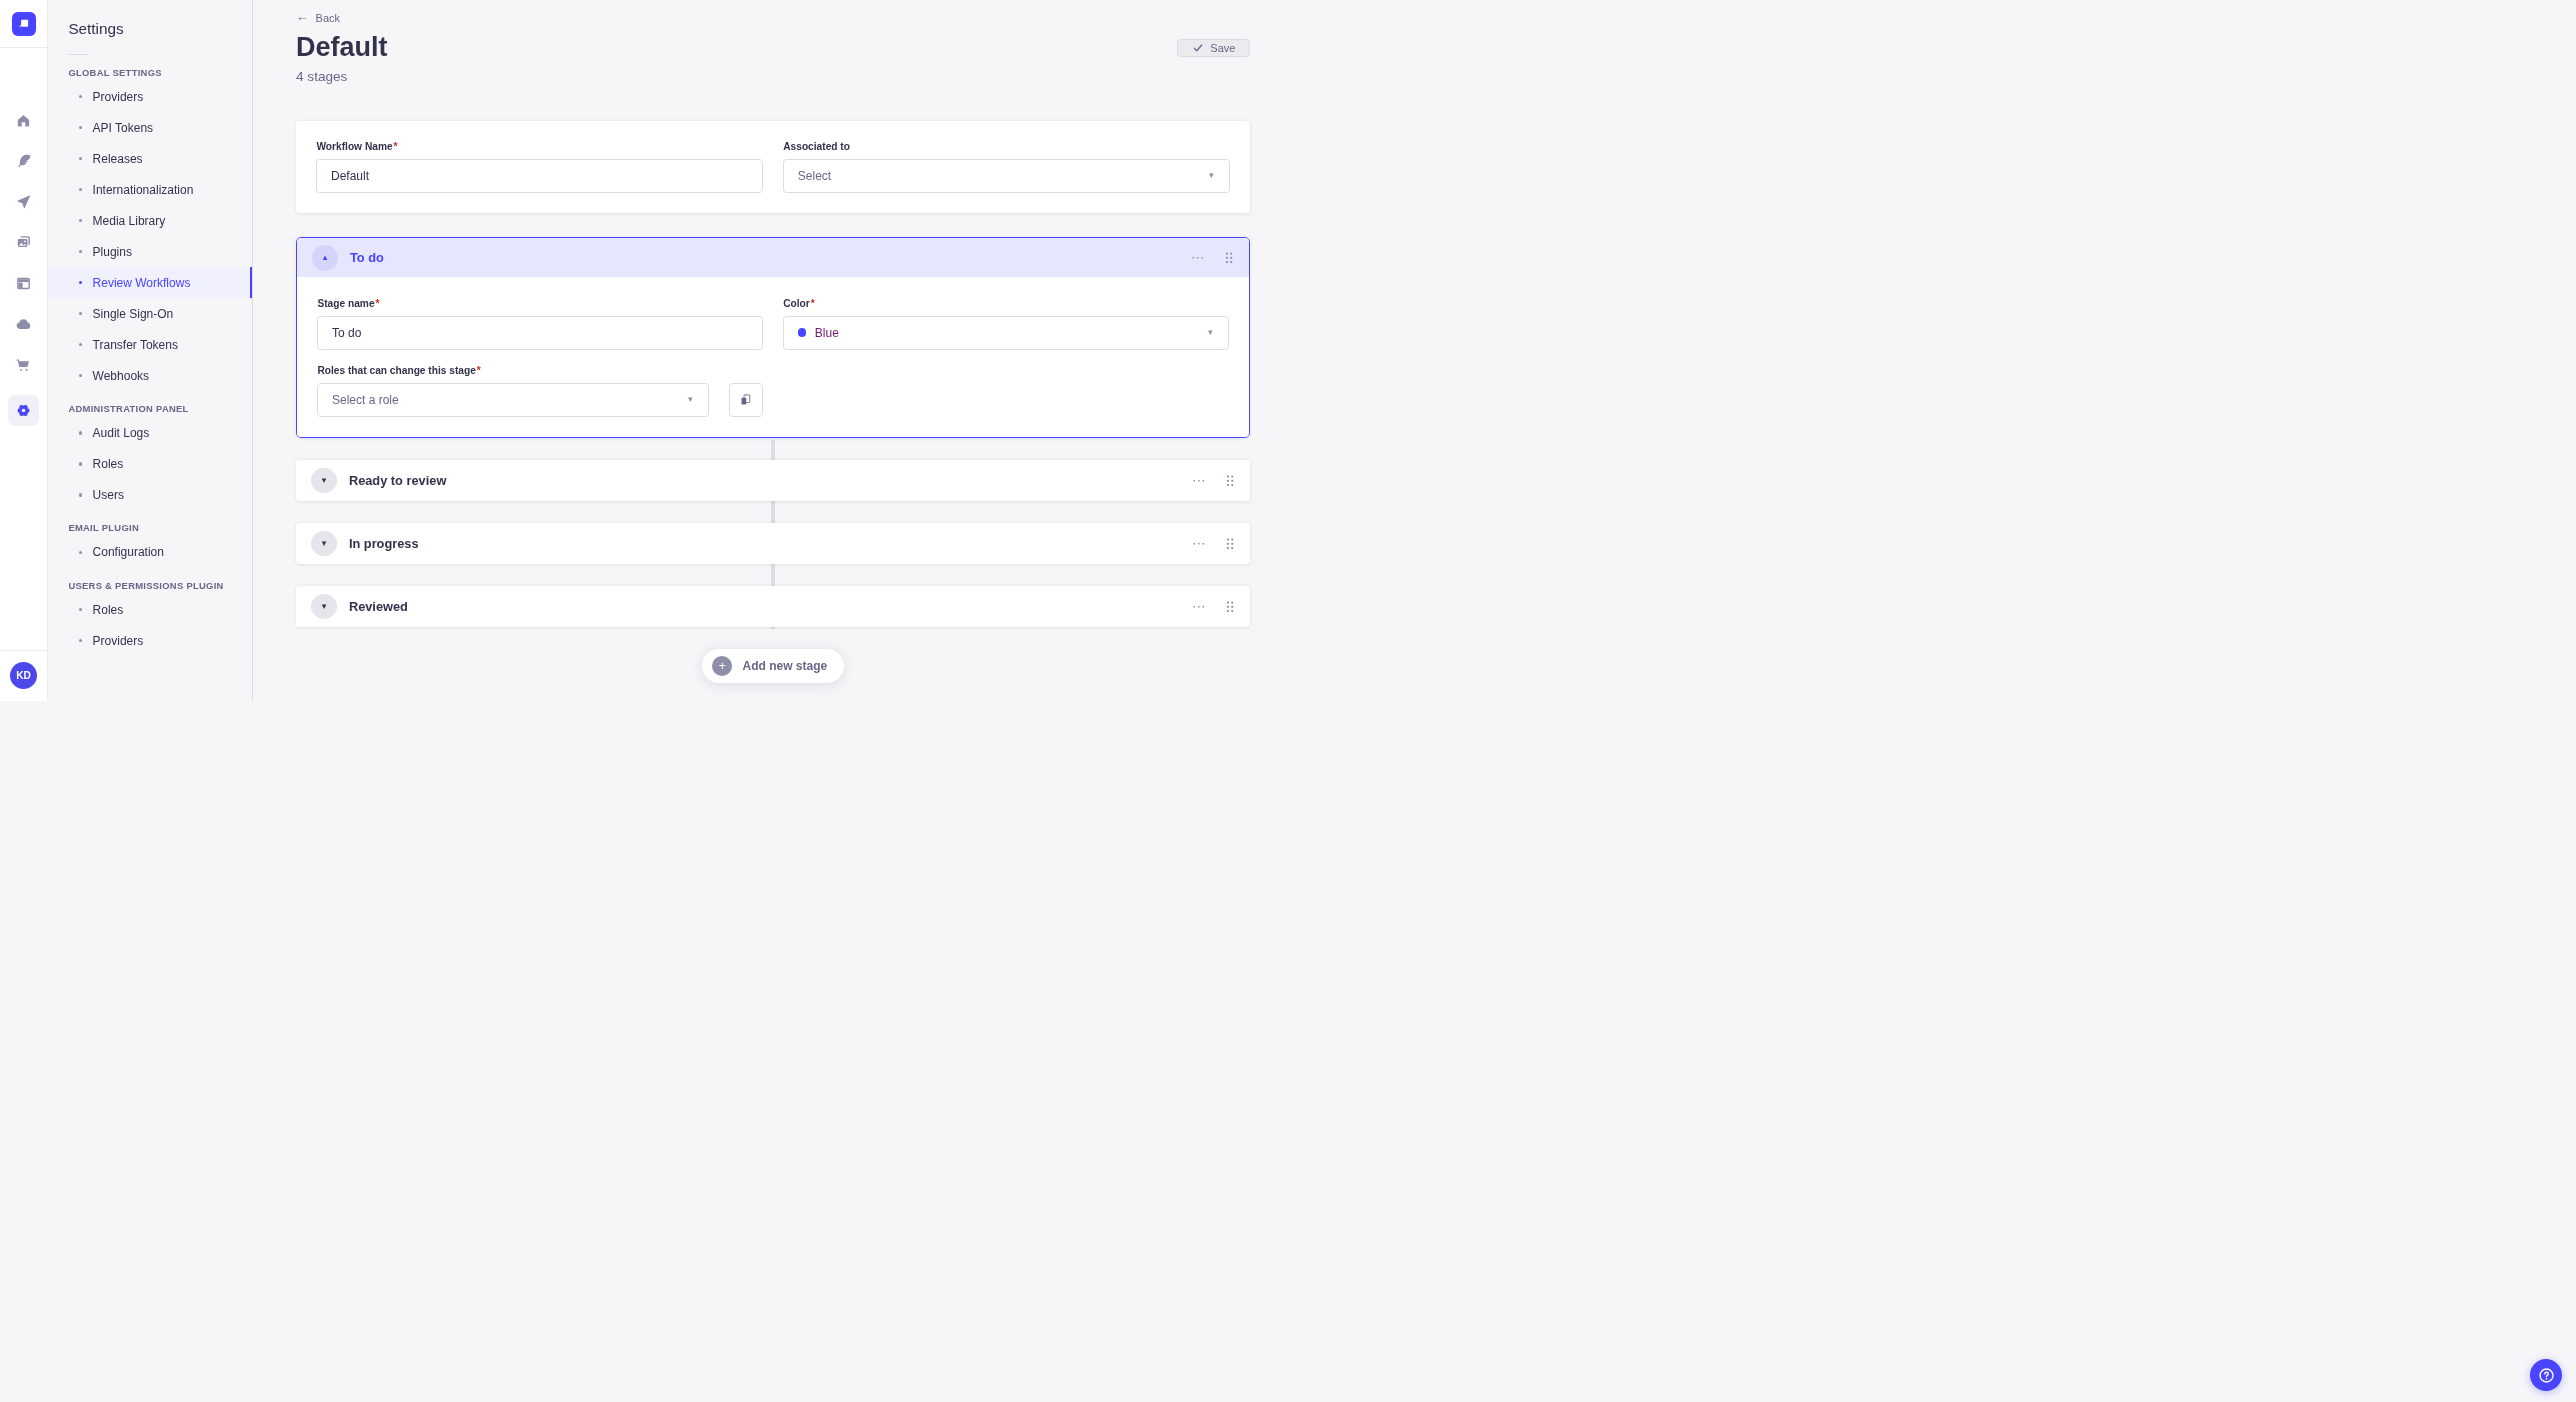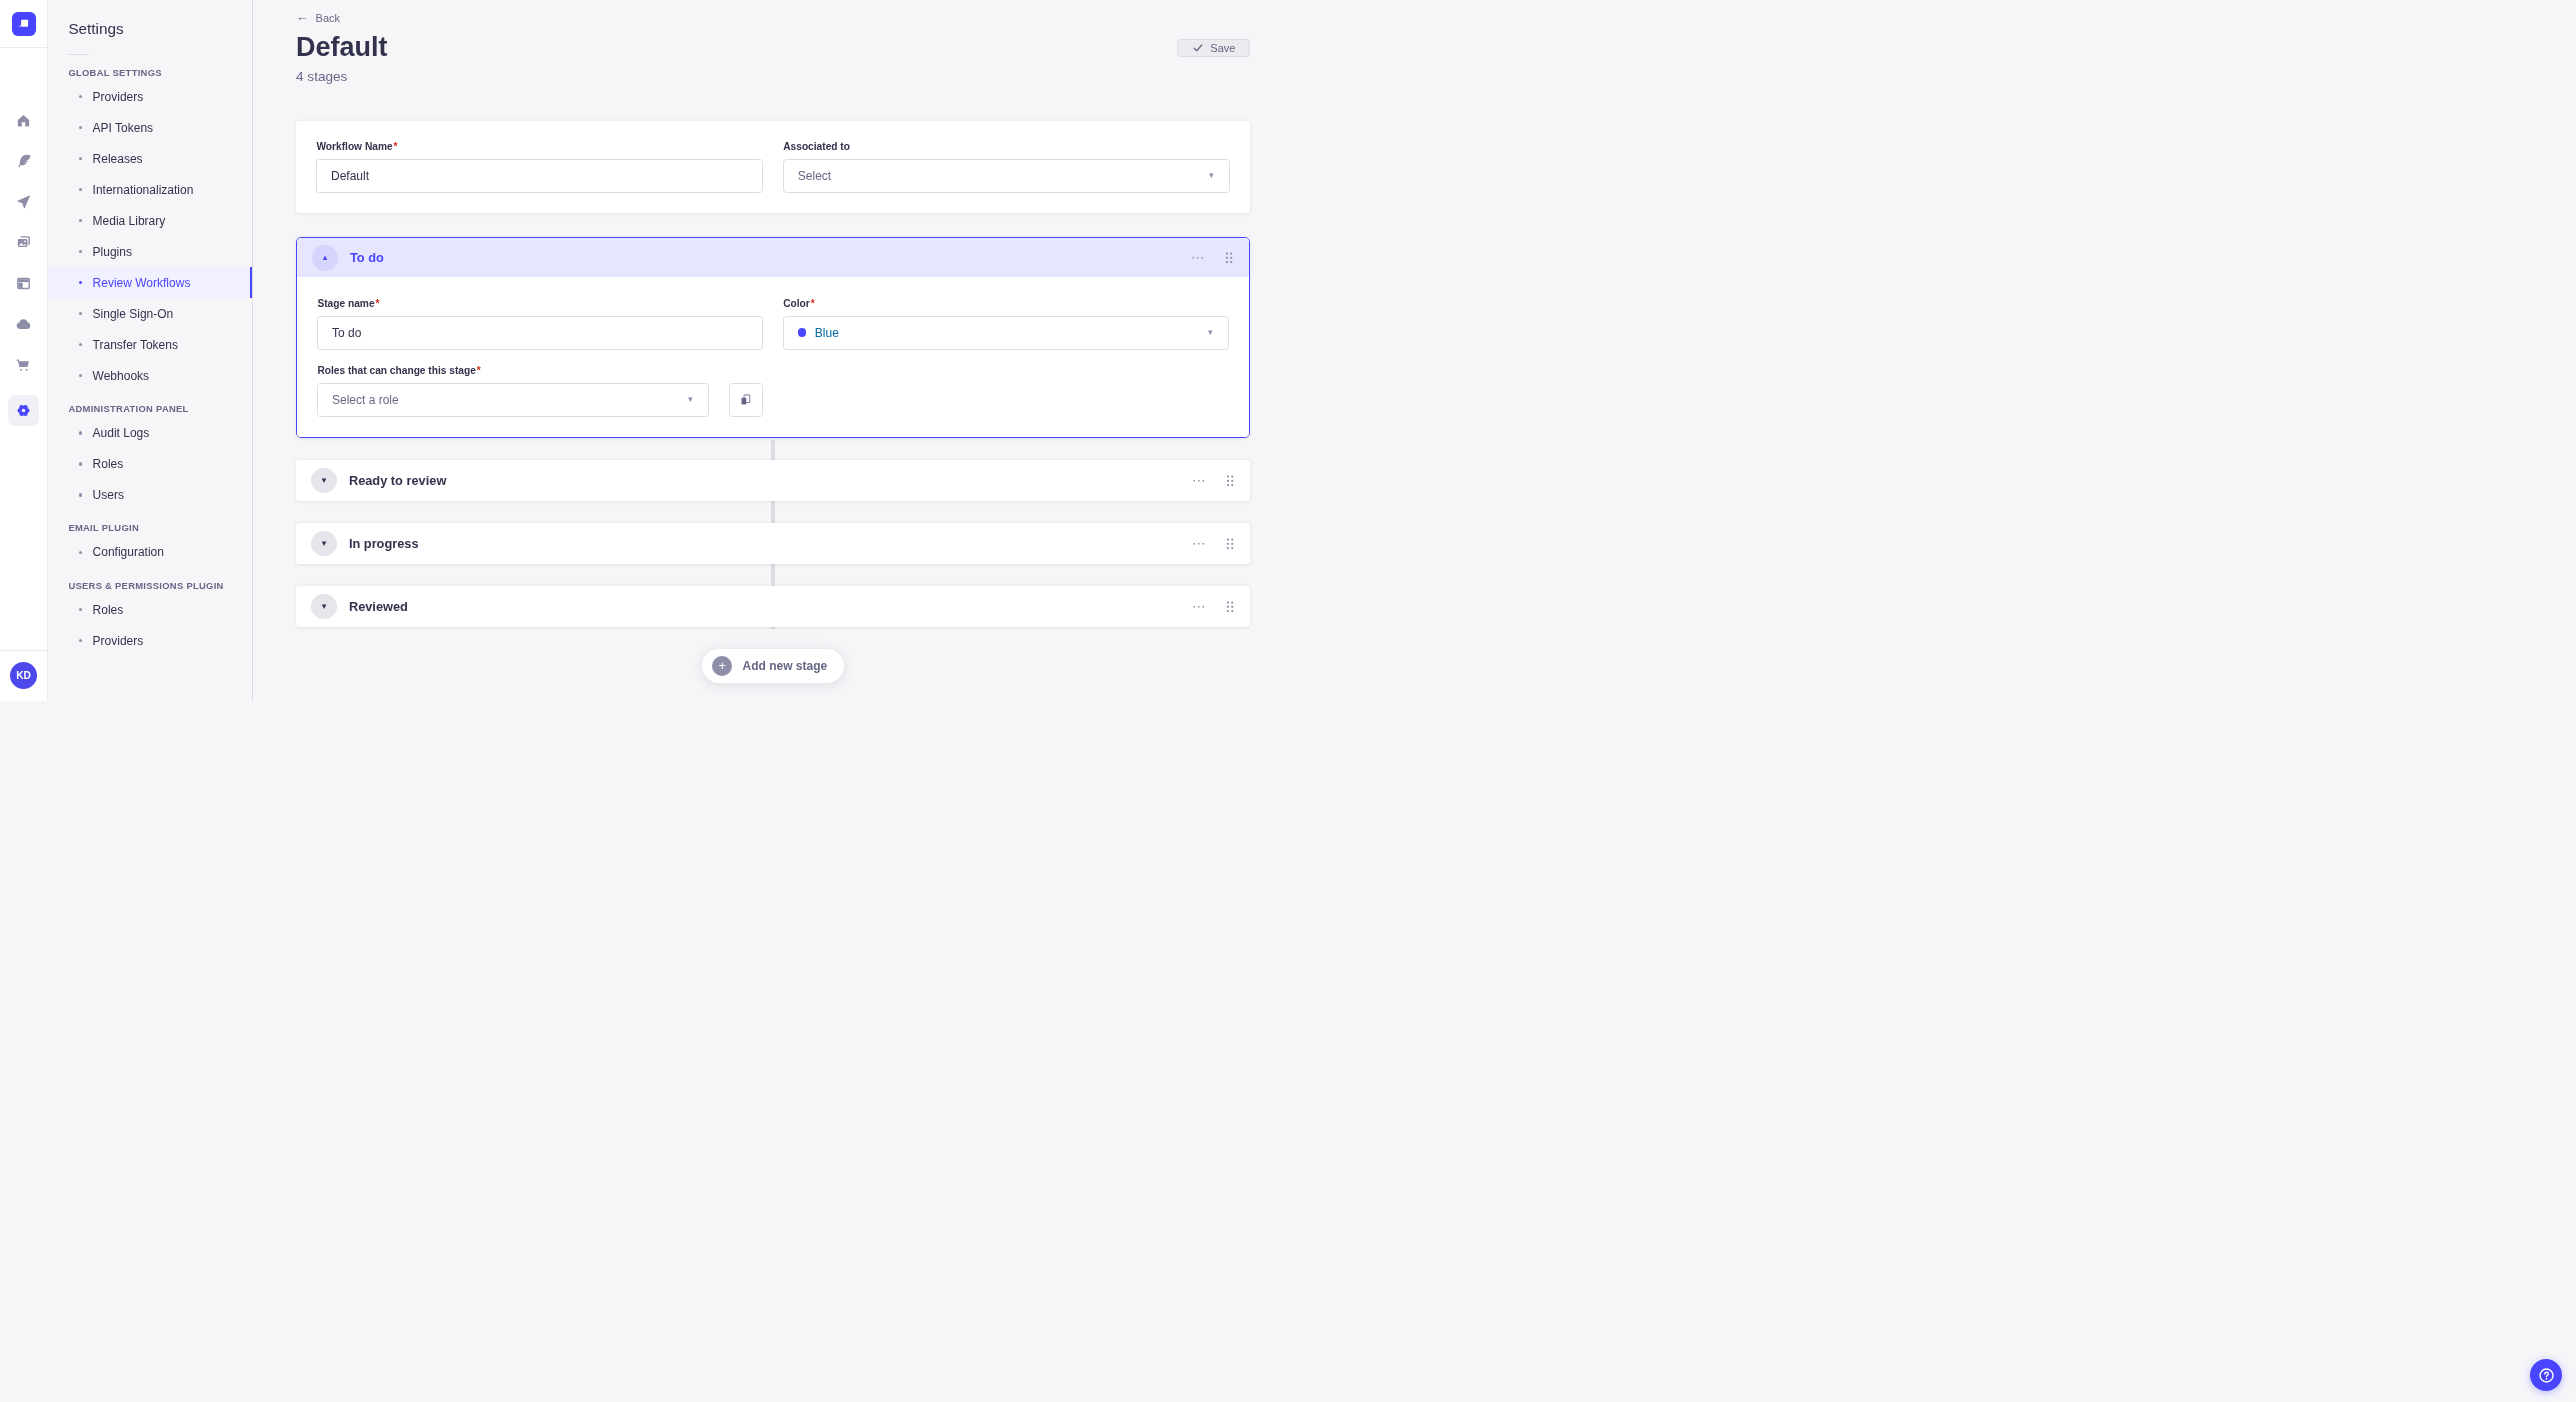--- a/index.html
+++ b/index.html
@@ -68,21 +68,21 @@
   .req { color:#d02b20; margin-left:0.9px; }
   .text-input {
     width:100%; height:34px; border:0.9px solid #dcdce4; border-radius:3.4px;
     padding:0 13.6px; font-size:12px; color:#32324d; background:#fff; font-family:inherit;
   }
   .select-box {
     height:34px; border:0.9px solid #dcdce4; border-radius:3.4px; background:#fff;
     display:flex; align-items:center; justify-content:space-between; padding:0 13.6px; cursor:pointer;
   }
   .select-value { font-size:12px; color:#666687; display:flex; align-items:center; gap:8.5px; }
-  .select-value.filled { color:#0369a1; }
+  .select-value.filled { color:#701a75; }
   .chevron { font-size:7.7px; color:#8e8ea9; }
   .color-dot { width:8.5px; height:8.5px; border-radius:50%; background:#4945ff; display:inline-block; }
 
   
   .stages { margin-top:24px; position:relative; }
   .connector { position:absolute; left:calc(50% - 1.7px); width:3.4px; background:#dcdce4; top:203px; height:189px; z-index:0; }
   .stage-card { position:relative; z-index:1; }
   .stage-expanded {
     background:#fff; border:1.7px solid #4945ff; border-radius:5.1px; overflow:hidden;
     box-shadow:0 0.9px 3.4px rgba(33,33,52,.1);

